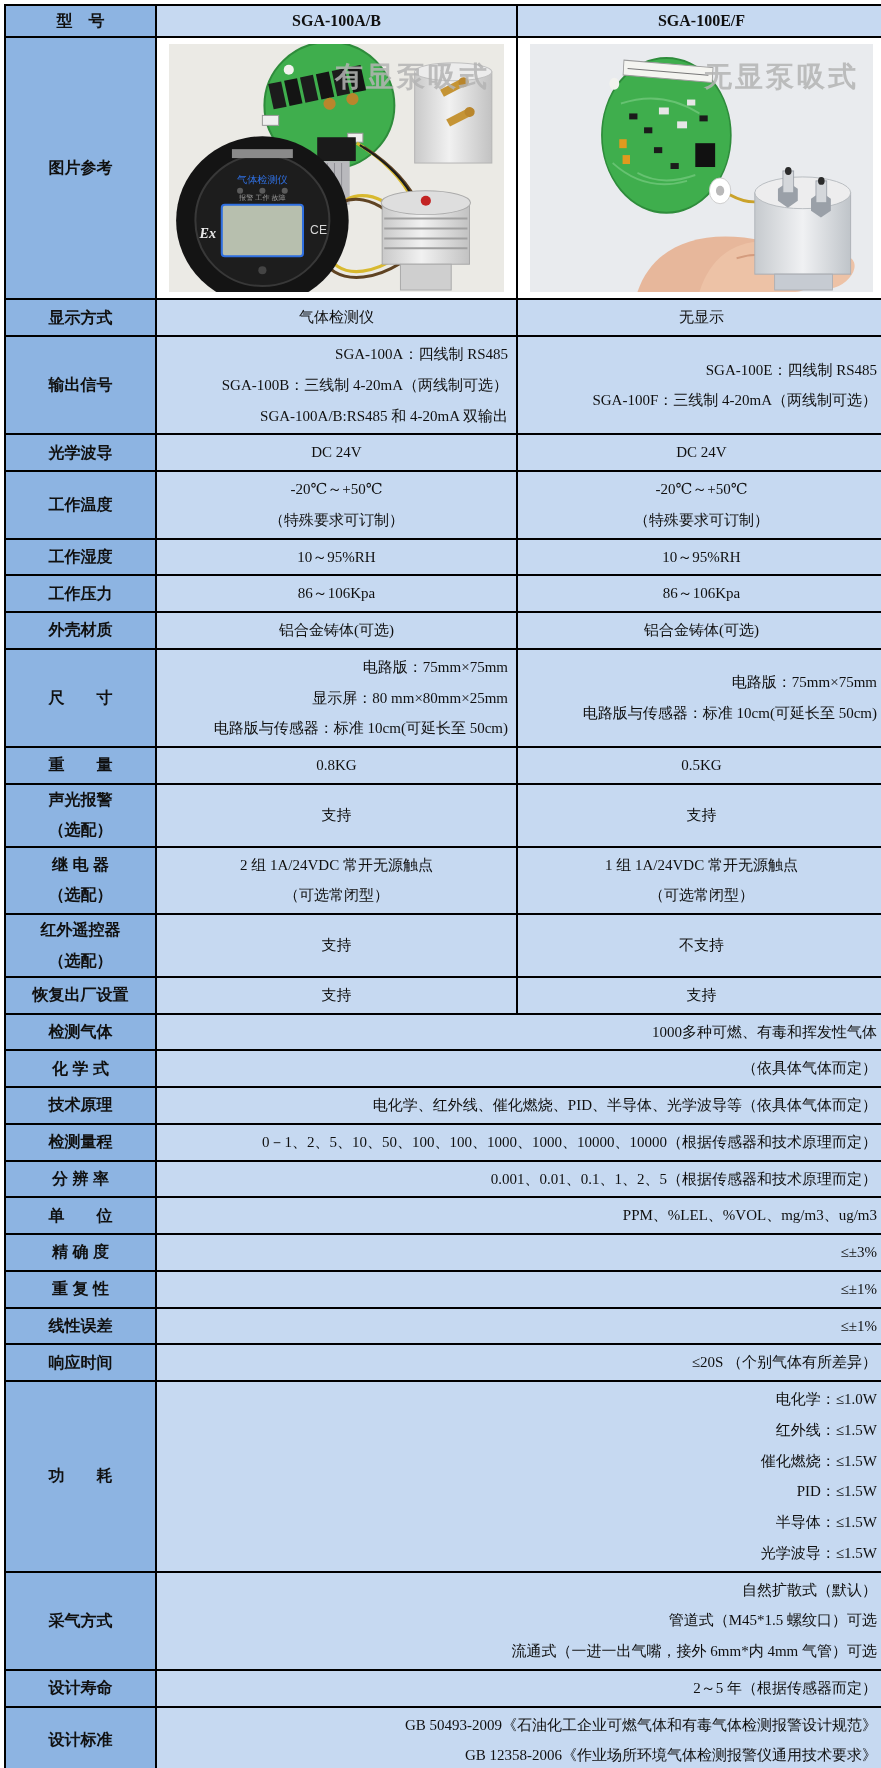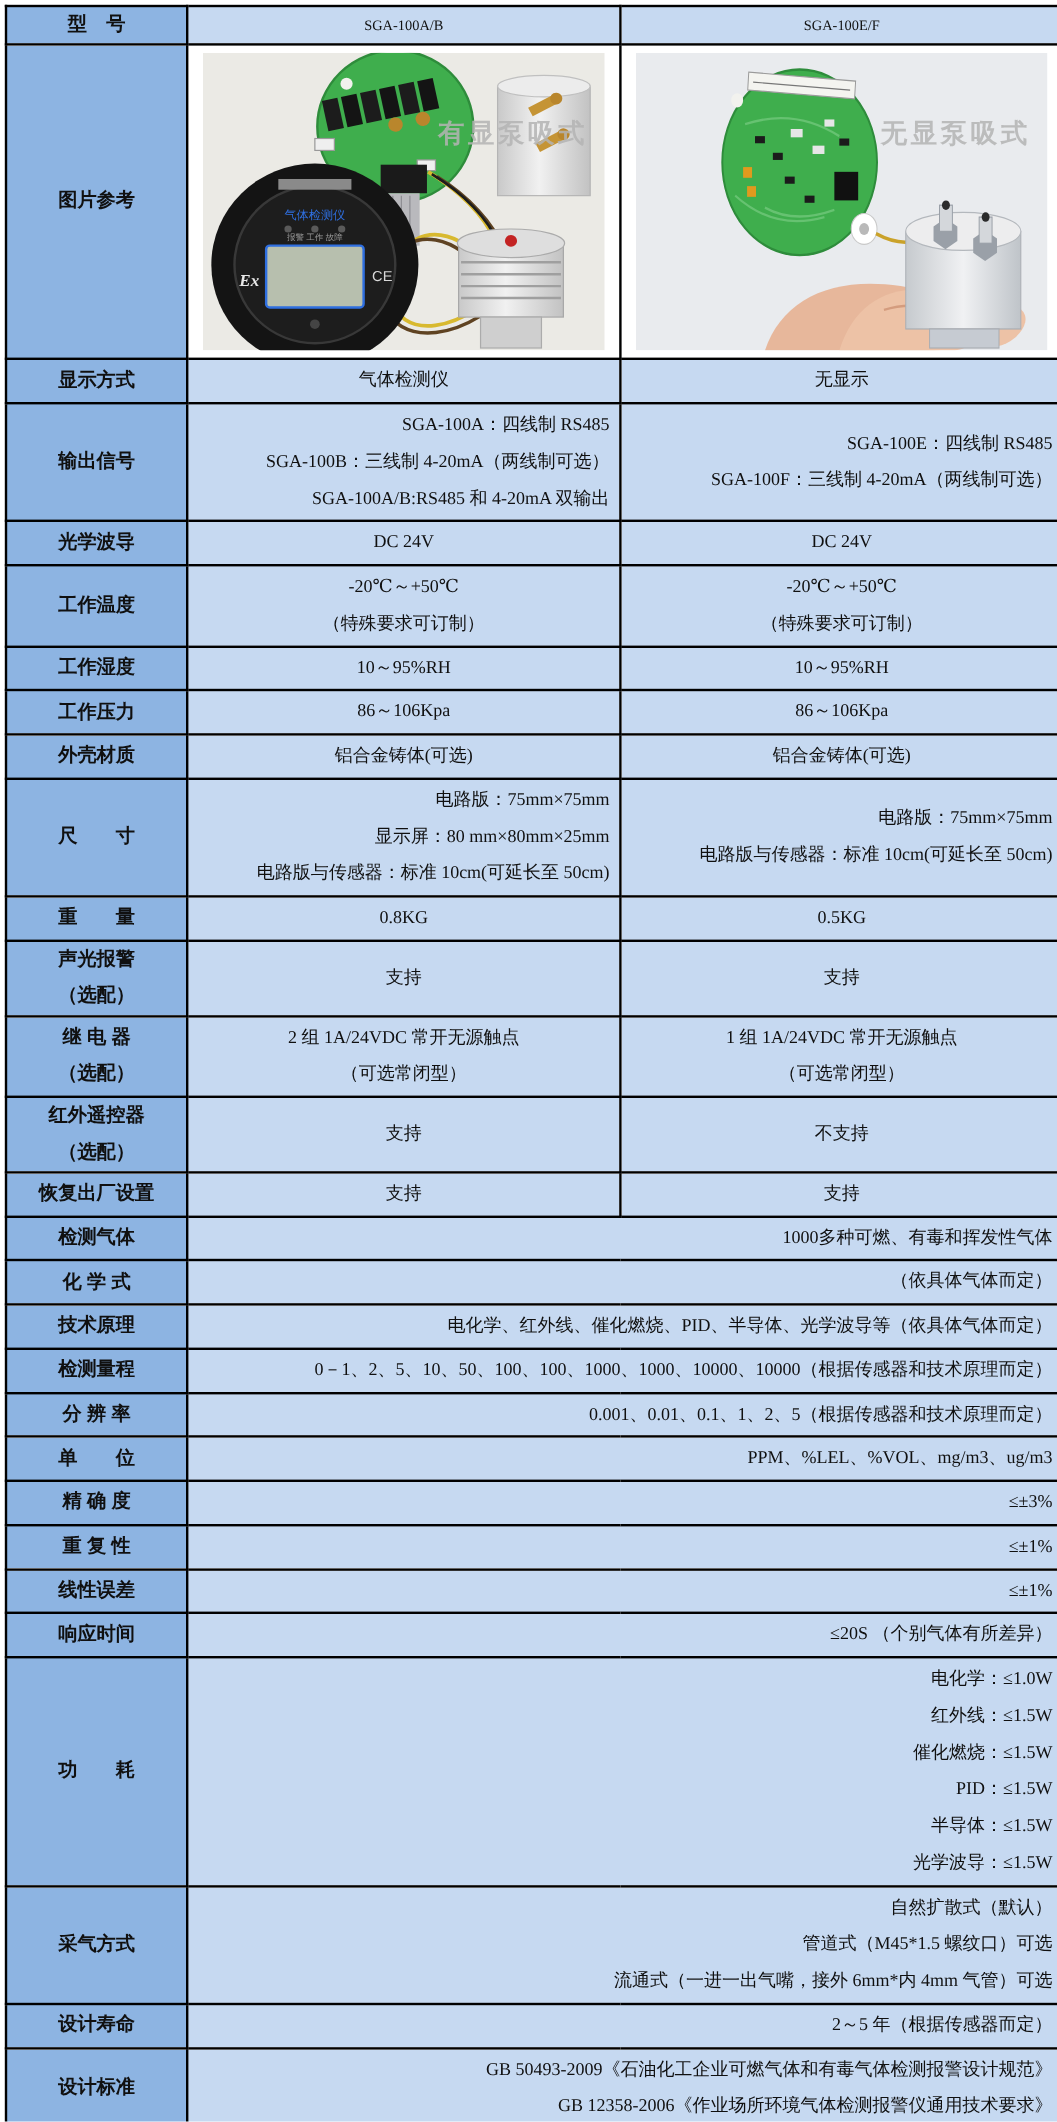--- a/index.html
+++ b/index.html
@@ -19,31 +19,30 @@
     font-weight:bold;font-size:16px;line-height:1.9;white-space:pre-line;
     padding:0 2px;
   }
   .val{
     background:#C6D9F1;text-align:center;vertical-align:middle;
     font-size:15px;padding:2px 8px;white-space:pre-line;line-height:2.05;
   }
   .val.left{text-align:right;padding-left:10px;}
   .hdrval{
     background:#C6D9F1;text-align:center;vertical-align:middle;
-    font-weight:normal;font-size:12px;font-family:"Liberation Serif","DejaVu Serif",serif;margin-left:29px;
+    font-weight:bold;font-size:16px;font-family:"Liberation Serif","DejaVu Serif",serif;margin-left:29px;
   }
   .photo-cell{background:#ffffff;vertical-align:middle;padding:6px 12px;}
   .photo{position:relative;width:100%;height:248px;overflow:hidden;}
   .photo svg{display:block;width:100%;height:100%;}
   .watermark{
     position:absolute;top:14px;right:14px;
     font-family:"Liberation Sans","DejaVu Sans",sans-serif;
-    font-size:22px;font-weight:bold;color:#b4b4b4;letter-spacing:3px;
+    font-size:28px;font-weight:bold;color:#b4b4b4;letter-spacing:3px;
     opacity:.85;
-    margin-top:38px;
   }
 </style>
 </head>
 <body>
 
 <div class="page">
 <table class="spec">
   <colgroup>
         <col style="width:151px">
         <col style="width:361px">

